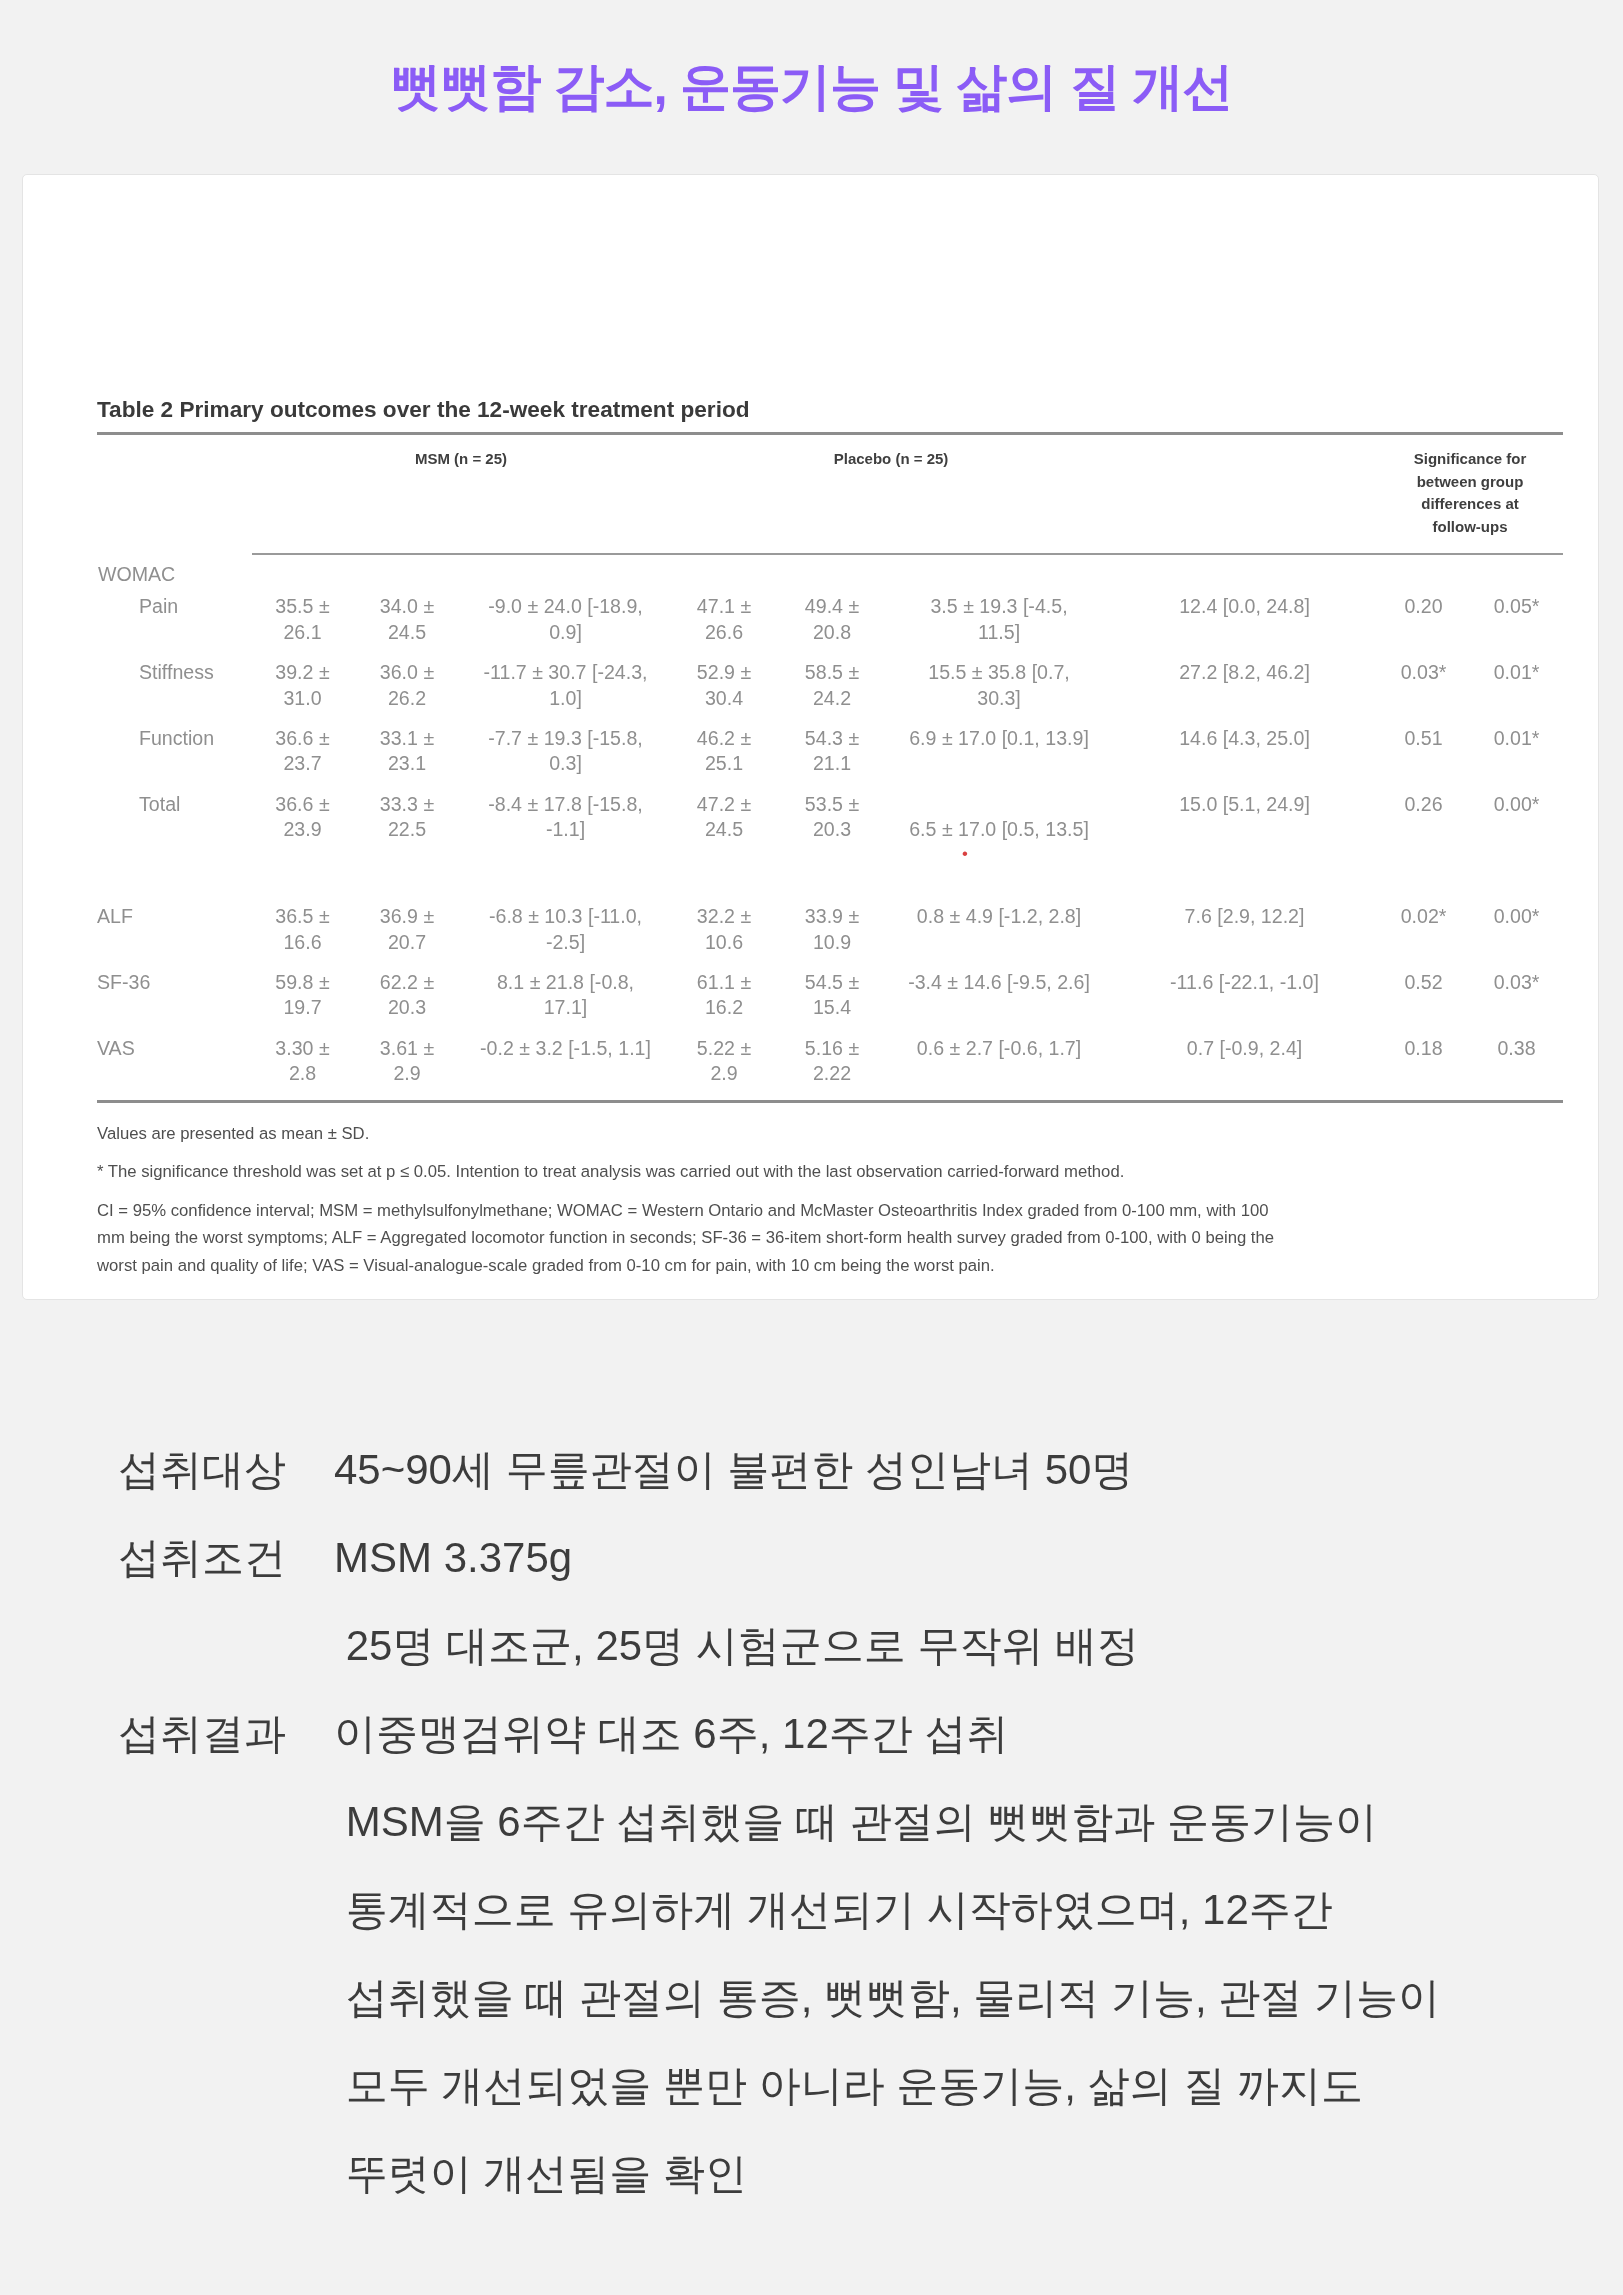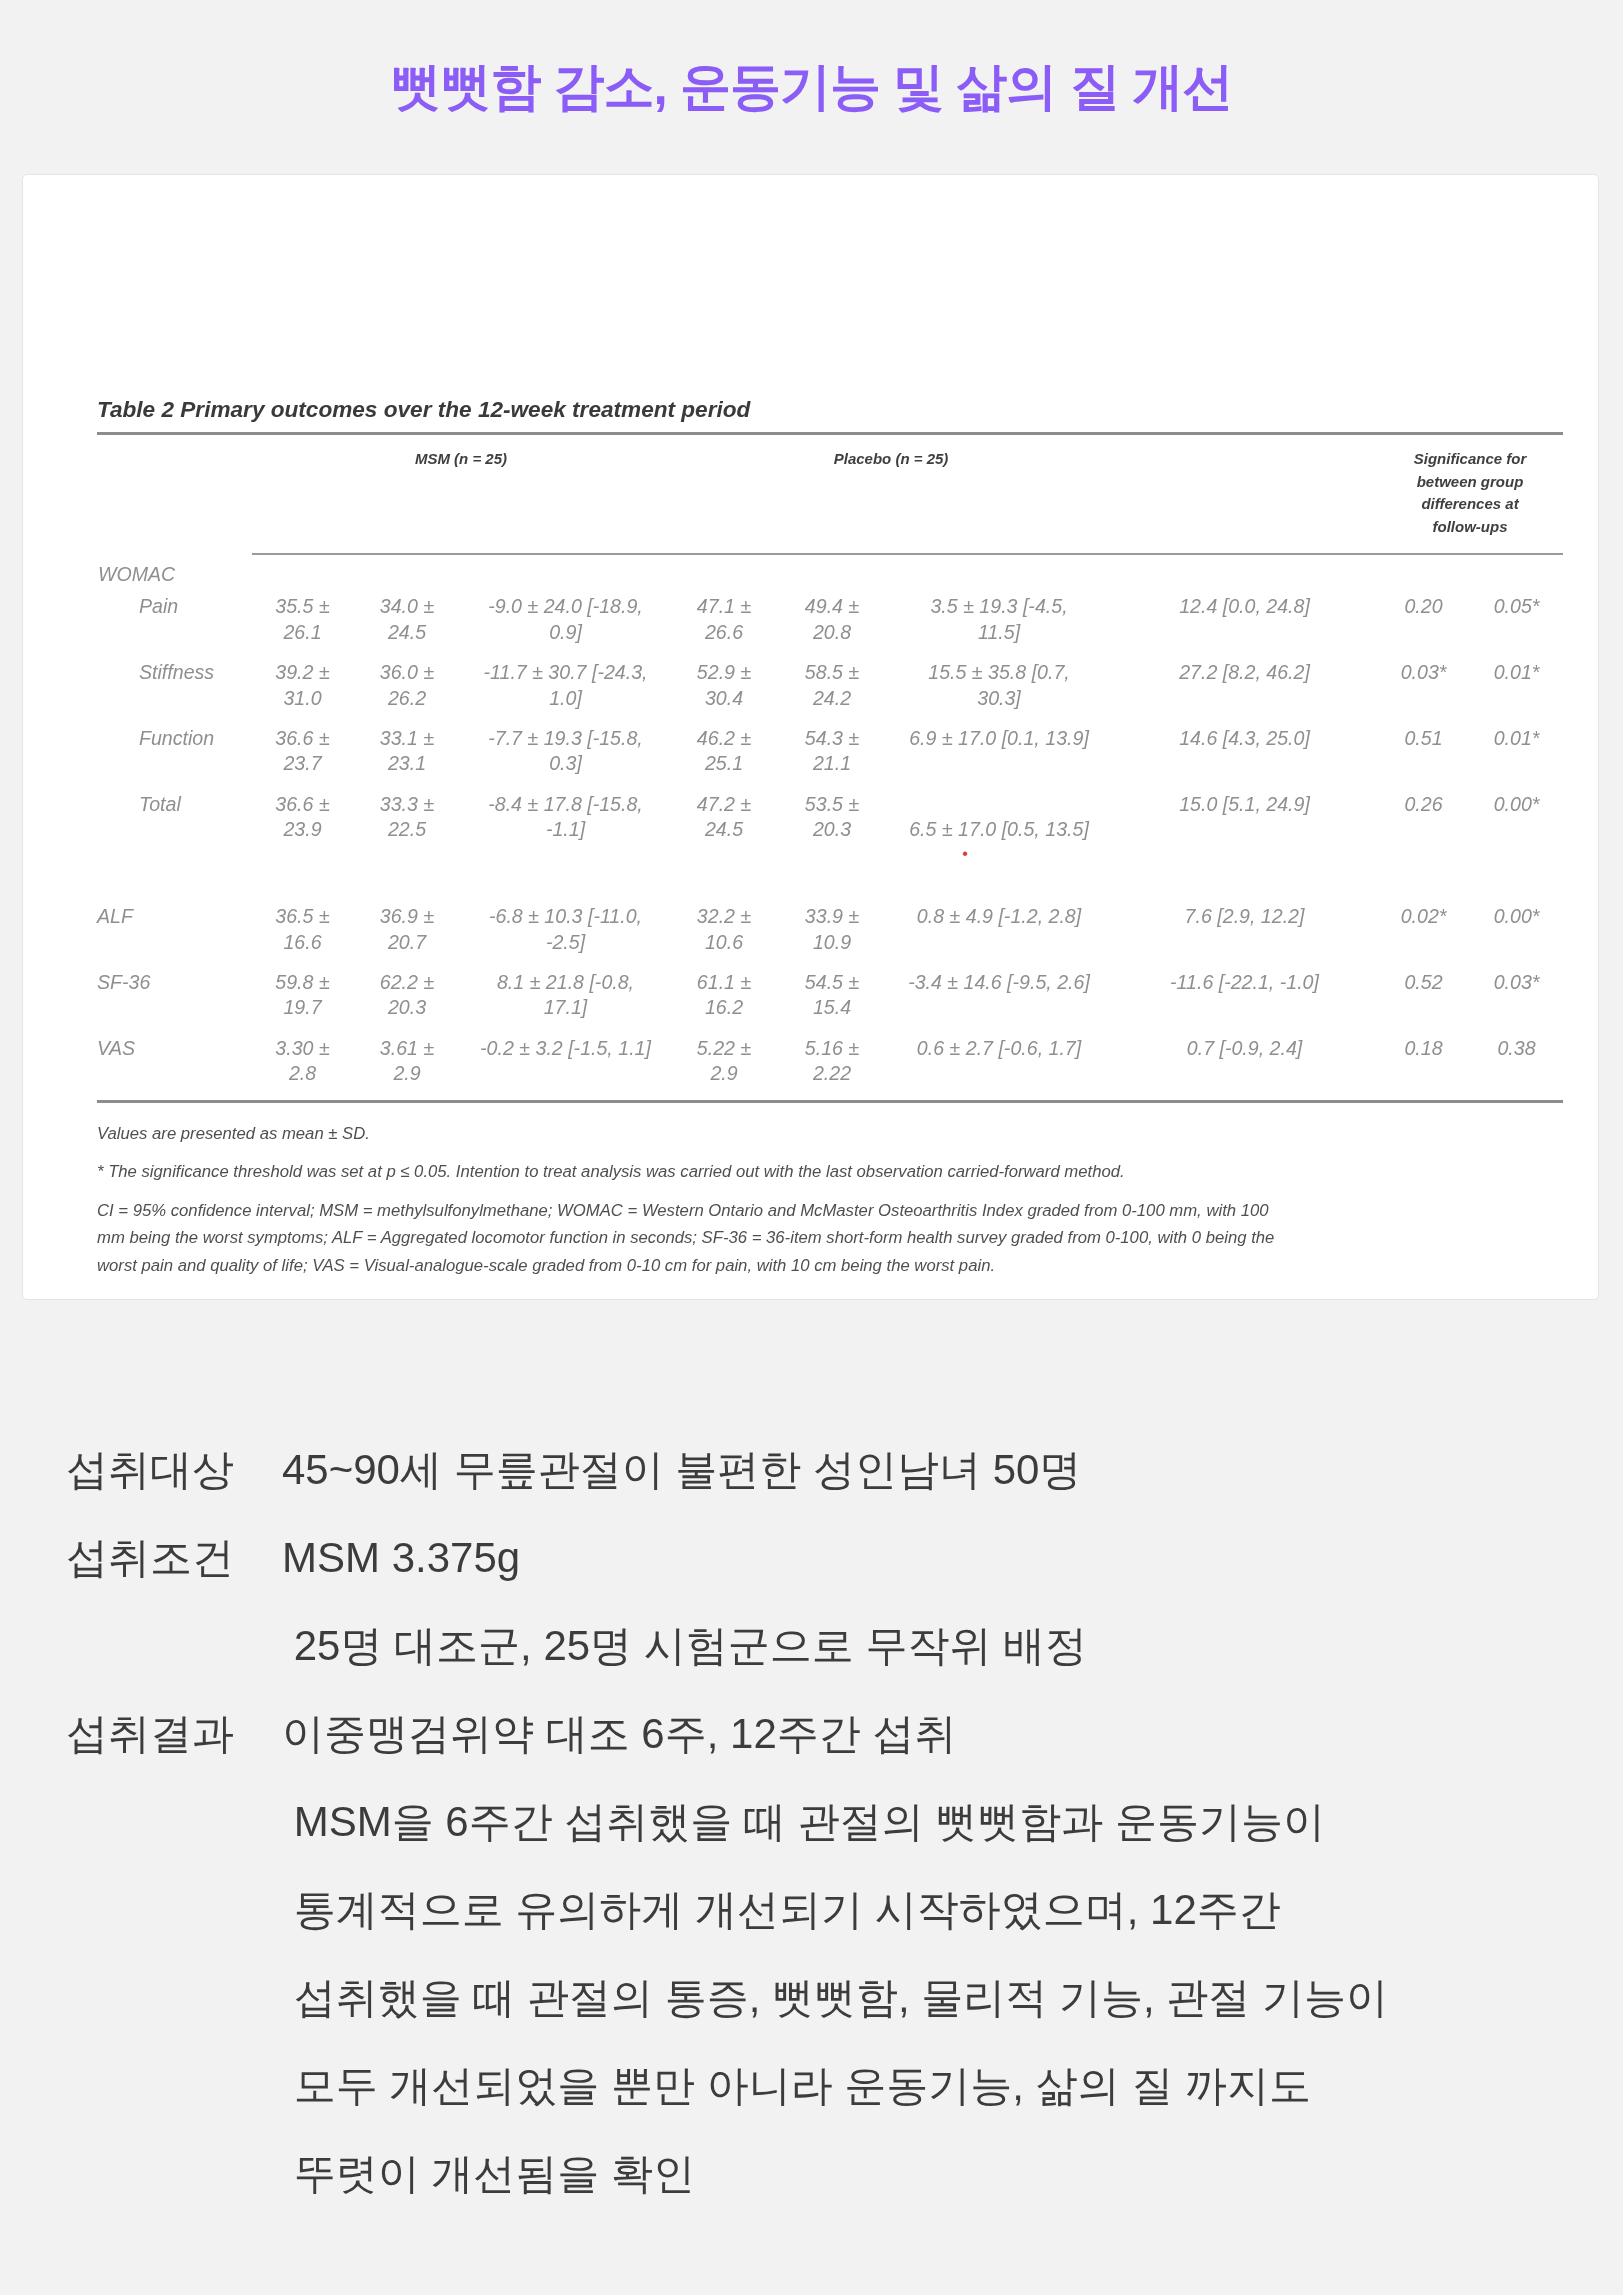--- a/index.html
+++ b/index.html
@@ -23,21 +23,20 @@
 
   
   .card {
     position:absolute;
     left:22px; top:174px;
     width:1577px; height:1126px;
     background:#ffffff;
     border:1px solid #e4e4e4;
     border-radius:4.9px;
     box-sizing:border-box;
-    font-style:italic;
   }
   .table-wrap {
     position:absolute;
     left:74px; top:222px;
     width:1465px;
   }
   .table-title {
     font-size:22.6px;
     font-weight:bold;
     color:#3a3a3a;
@@ -113,21 +112,21 @@
     line-height:27.5px;
     margin-top:10.8px;
     white-space:pre-line;
   }
 
   
   .summary {
     position:absolute;
     left:0; top:1449px;
     width:1623px;
-    padding-left:66px;
+    padding-left:118px;
     box-sizing:border-box;
   }
   .summary-row {
     display:flex;
     align-items:flex-start;
     margin-bottom:46px;
     font-size:42px;
     line-height:42px;
     font-weight:300;
     color:#3c3c3c;

